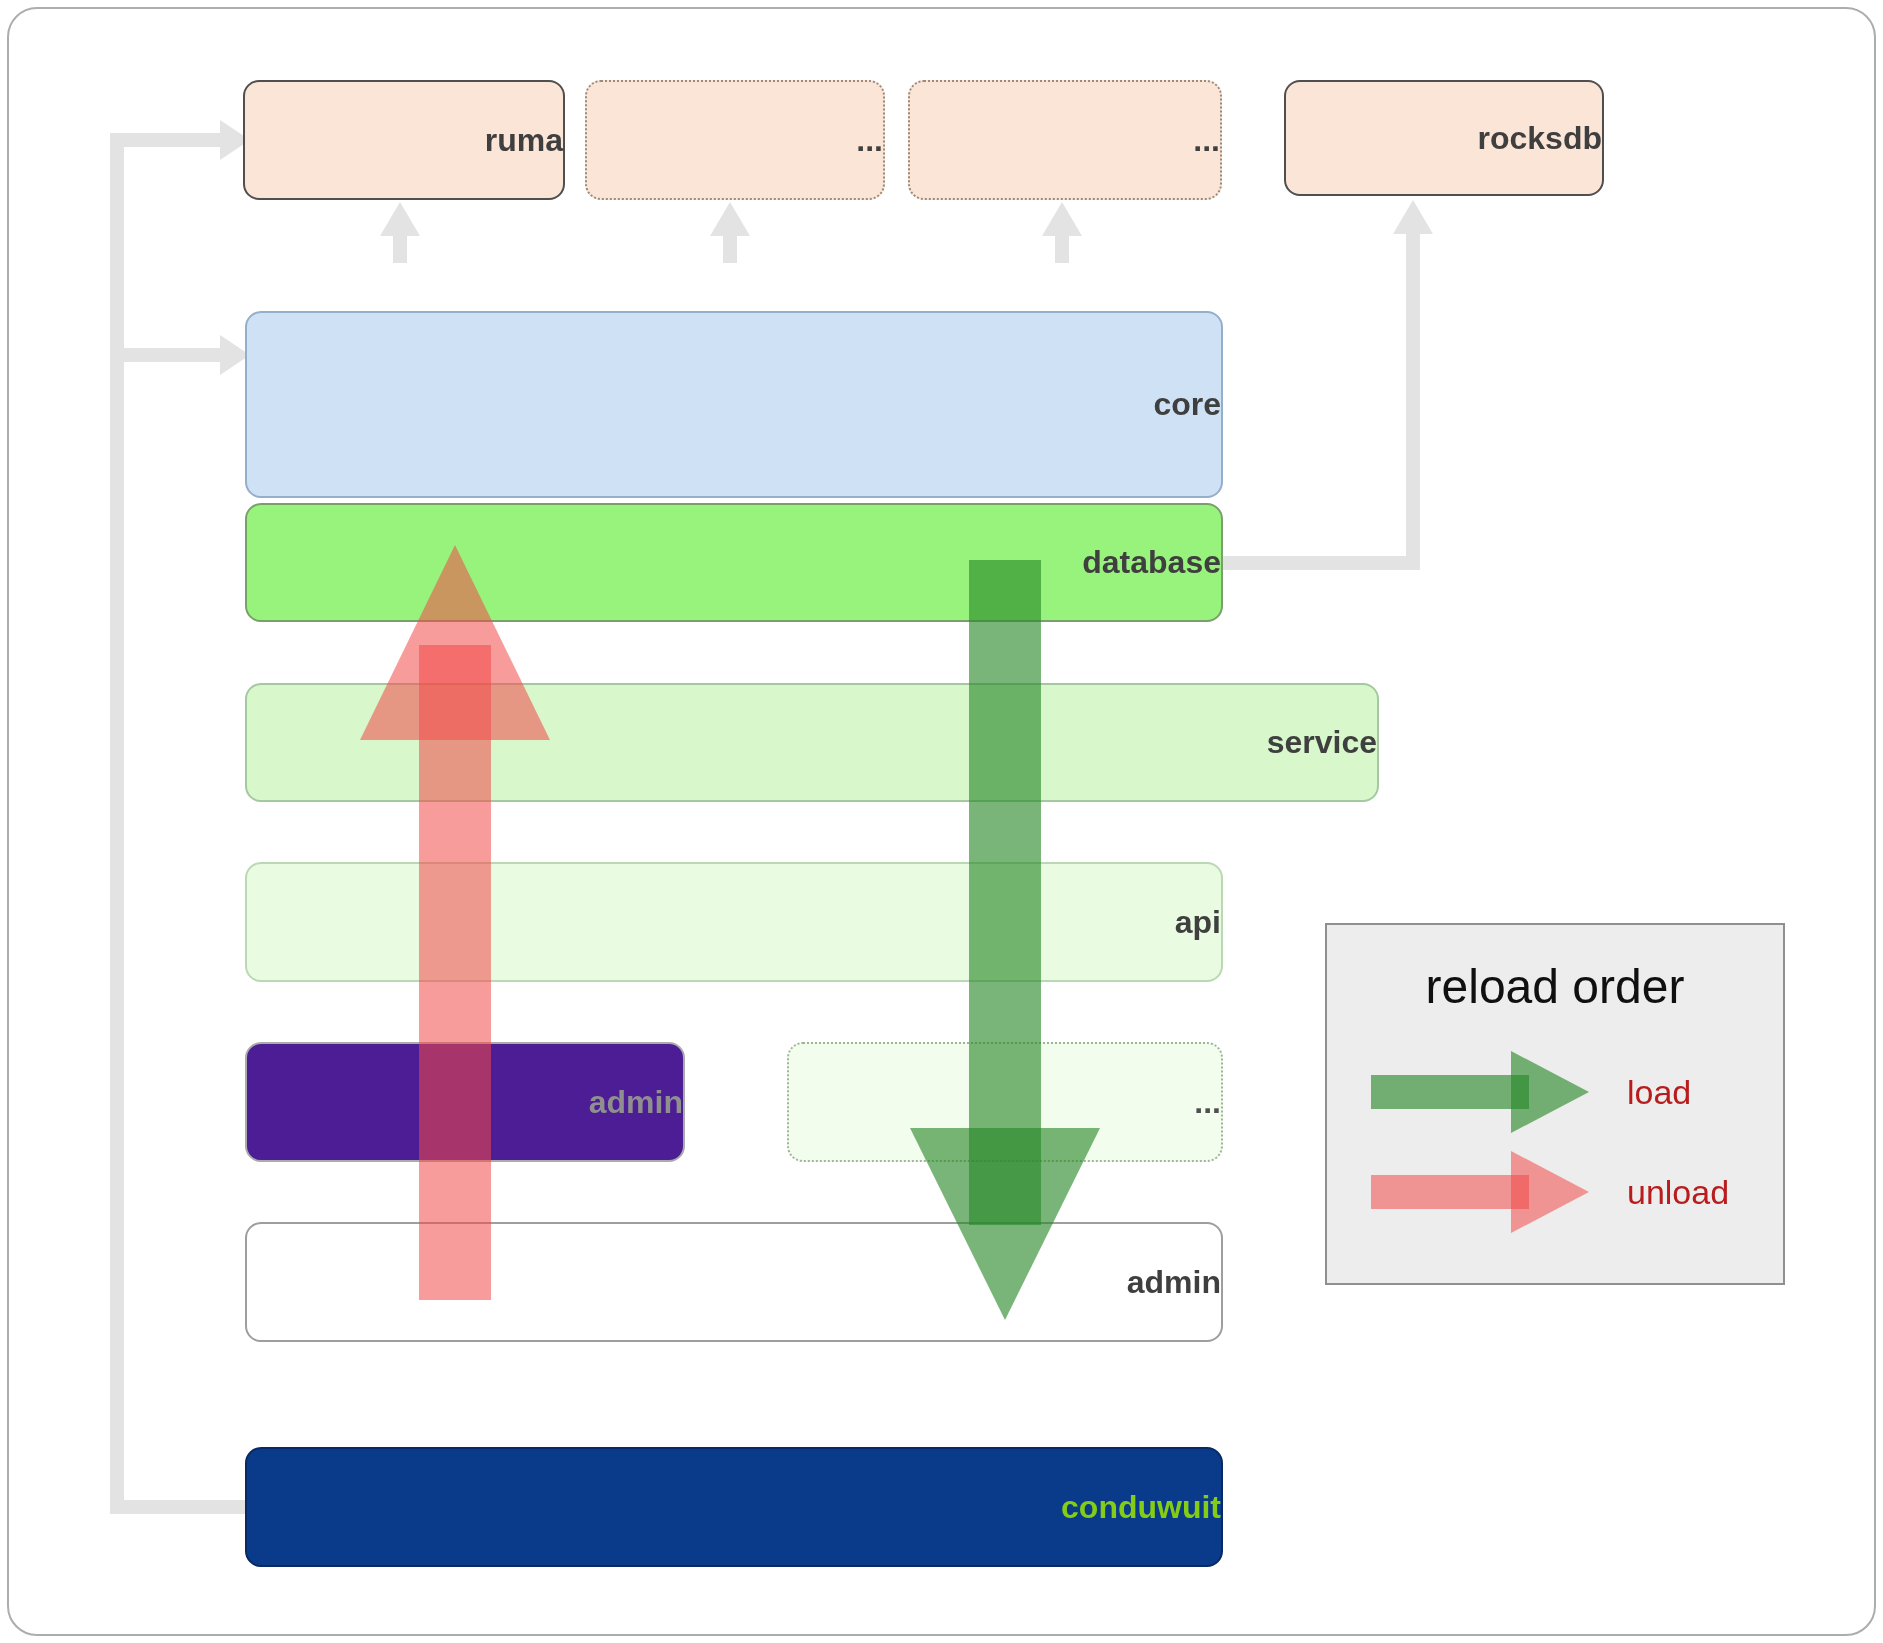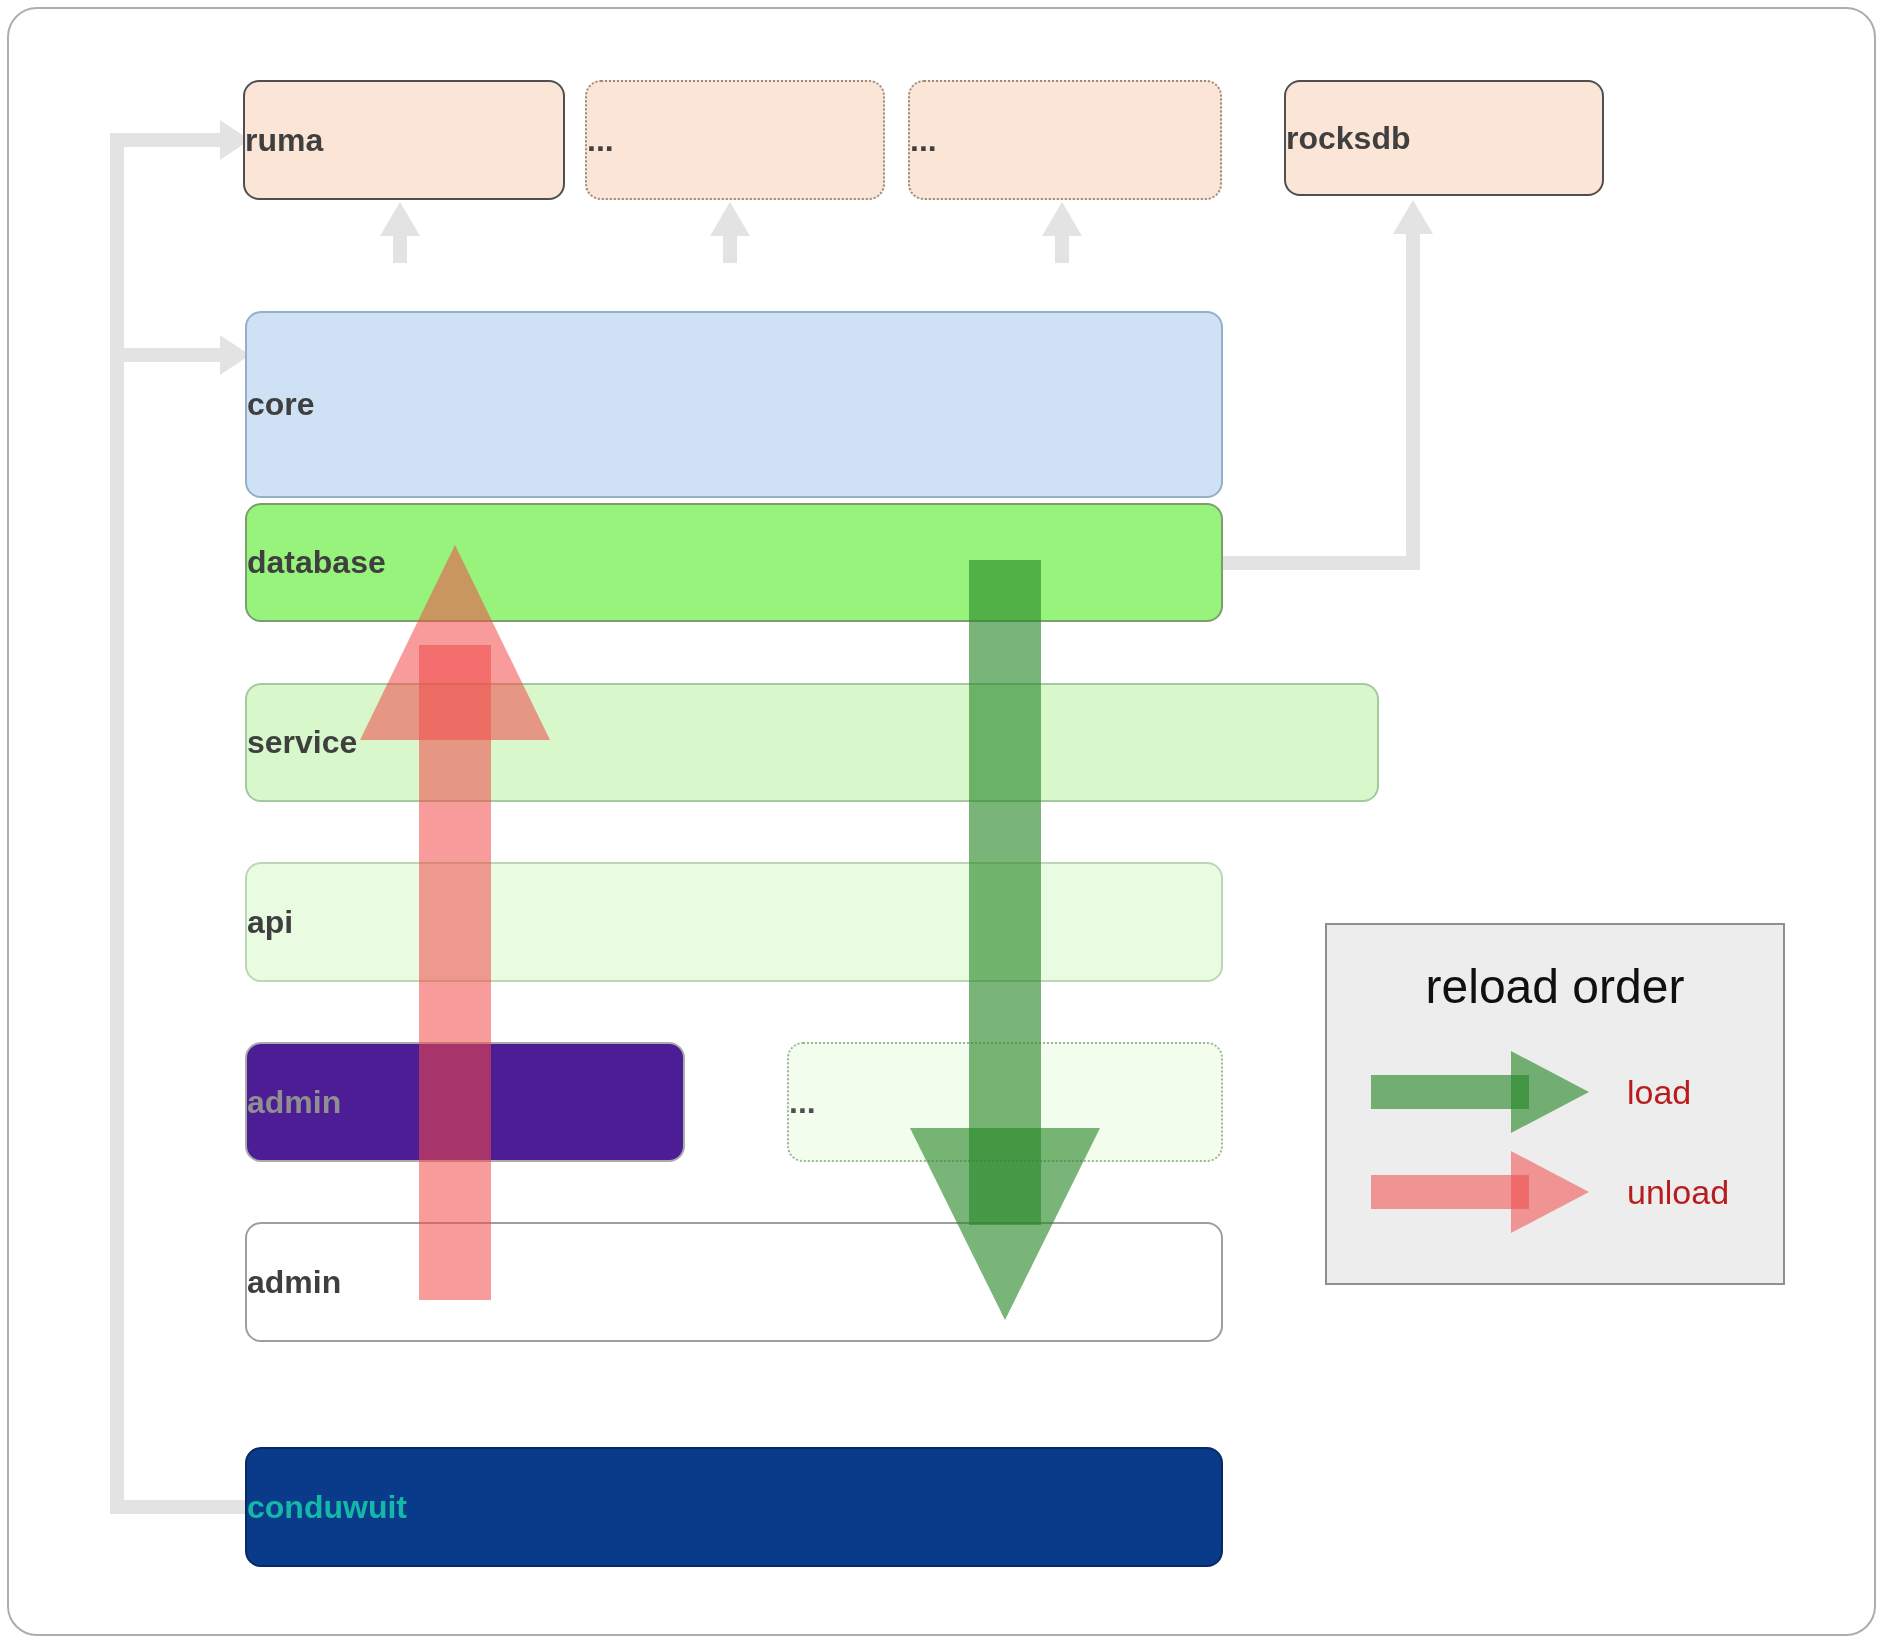--- a/index.html
+++ b/index.html
@@ -13,40 +13,40 @@
     overflow: hidden;
   }
   #frame {
     position: absolute;
     left: 7px; top: 7px; right: 7px; bottom: 7px;
     border: 2px solid #adadad;
     border-radius: 30px;
   }
   .box {
     position: absolute;
-    display: flex; align-items: center; justify-content: flex-start;
+    display: flex; align-items: center; justify-content: flex-end;
     border-radius: 16px;
     box-sizing: border-box;
     font-size: 32px;
     font-weight: 600;
     color: #3f3f3f;
     z-index: 2;
   }
   .box-ruma      { left: 243px;  top: 80px;   width: 322px; height: 120px; background: #fbe5d6; border: 2px solid #4f4f4f; }
   .box-dots1     { left: 585px;  top: 80px;   width: 300px; height: 120px; background: #fbe5d6; border: 2px dotted #9b8a7a; }
   .box-dots2     { left: 908px;  top: 80px;   width: 314px; height: 120px; background: #fbe5d6; border: 2px dotted #9b8a7a; }
   .box-rocksdb   { left: 1284px; top: 80px;   width: 320px; height: 116px; background: #fbe5d6; border: 2px solid #4f4f4f; }
   .box-core      { left: 245px;  top: 263px;  width: 978px; height: 187px; background: #cfe2f5; border: 2px solid #94afc9; margin-top: 48px; }
   .box-database  { left: 245px;  top: 503px;  width: 978px; height: 119px; background: #97f37c; border: 2px solid #79a06c; }
   .box-service   { left: 245px;  top: 683px;  width: 1134px; height: 119px; background: #d8f7cb; border: 2px solid #a4c9a0; }
   .box-api       { left: 245px;  top: 862px;  width: 978px; height: 120px; background: #e9fbe1; border: 2px solid #bad8b4; }
   .box-admin     { left: 245px;  top: 1042px; width: 440px; height: 120px; background: #4c1d95; border: 2px solid #ababab; color: #8f8f8f; }
   .box-dotsmid   { left: 787px;  top: 1042px; width: 436px; height: 120px; background: #f3fdee; border: 2px dotted #9fb59a; color: #4f4f4f; }
   .box-router    { left: 245px;  top: 1222px; width: 978px; height: 120px; background: #ffffff; border: 2px solid #9e9e9e; }
-  .box-conduwuit { left: 245px;  top: 1447px; width: 978px; height: 120px; background: #0a3a8a; border: 2px solid #072a64; color: #14b8a6; font-weight: 700; }
+  .box-conduwuit { left: 245px;  top: 1447px; width: 978px; height: 120px; background: #0a3a8a; border: 2px solid #072a64; color: #84cc16; font-weight: 700; }
 
   .conn { position: absolute; background: #e3e3e3; z-index: 1; }
   .conn-head { position: absolute; background: #e3e3e3; z-index: 1; }
   .tri-right { clip-path: polygon(0 0, 100% 50%, 0 100%); }
   .tri-up    { clip-path: polygon(50% 0, 100% 100%, 0 100%); }
   .tri-down  { clip-path: polygon(0 0, 100% 0, 50% 100%); }
 
   .big-shaft { position: absolute; z-index: 5; }
   .big-head  { position: absolute; z-index: 5; }
   .red-fill   { background: rgba(242, 72, 72, 0.55); }

